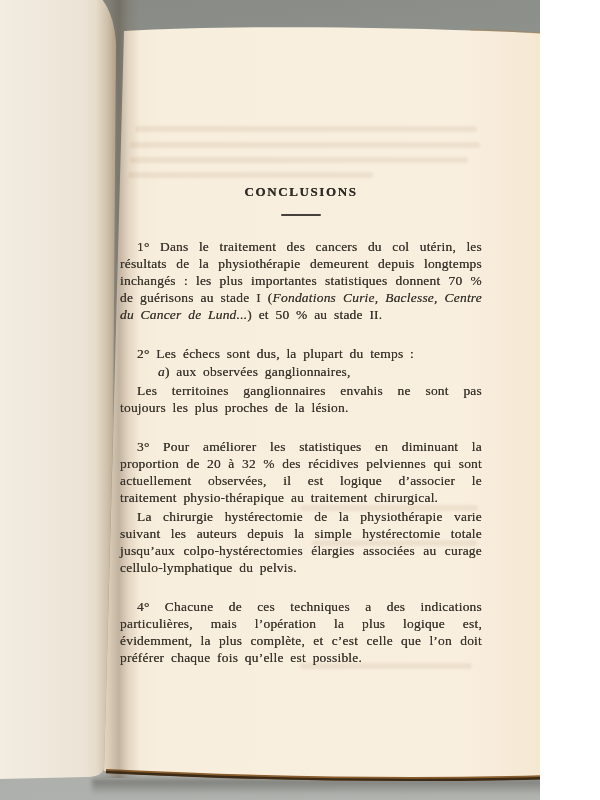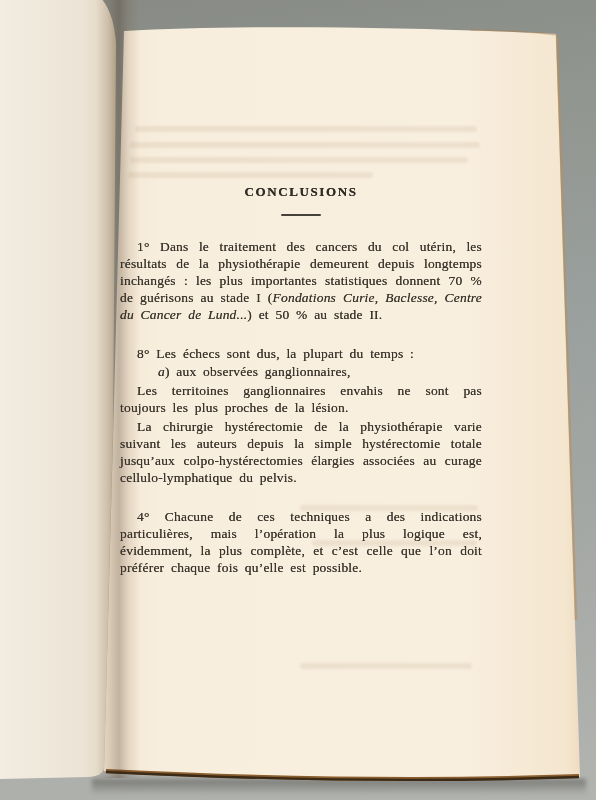--- a/index.html
+++ b/index.html
@@ -1,17 +1,17 @@
 <!DOCTYPE html>
 <html><head>
 <meta charset="utf-8">
 <style>
   html,body{margin:0;padding:0;}
   #stage{
-    position:relative;width:596px;height:800px;overflow:hidden;
+    position:relative;width:540px;height:800px;overflow:hidden;
     background:linear-gradient(172deg,#878a84 0%,#91958f 18%,#9aa09e 45%,#a7aaa6 75%,#b2b4b0 100%);
     font-family:"Liberation Serif","DejaVu Serif",serif;
   }
   #stage *{box-sizing:border-box;}
   svg.book{position:absolute;left:0;top:0;z-index:1;}
   .gutter-shadow{
     position:absolute;left:96px;top:0;width:44px;height:778px;z-index:3;
     background:linear-gradient(to right,rgba(70,45,25,0) 0%,rgba(85,58,32,0.16) 30%,rgba(62,38,18,0.28) 52%,rgba(95,65,35,0.12) 74%,rgba(0,0,0,0) 100%);
     pointer-events:none;
   }
@@ -84,21 +84,22 @@
   <div class="ghost" style="left:128px;top:172px;width:245px;height:6px;"></div>
   <div class="ghost" style="left:300px;top:505px;width:178px;height:6px;"></div>
   <div class="ghost" style="left:312px;top:540px;width:165px;height:6px;"></div>
   <div class="ghost" style="left:300px;top:663px;width:172px;height:6px;"></div>
 
   <div class="text-col">
     <h1 class="heading">CONCLUSIONS</h1>
     <div class="heading-rule"></div>
     <div class="paras">
         <p class="para numbered"><span>1° Dans le traitement des cancers du col utérin, les résultats de la physiothérapie demeurent depuis longtemps inchangés : les plus importantes statistiques donnent 70 % de guérisons au stade I (</span><span class="it">Fondations Curie, Baclesse, Centre du Cancer de Lund...</span><span>) et 50 % au stade II.</span></p>
-        <p class="para numbered"><span>8° Les échecs sont dus, la plupart du temps :</span></p>
+        <p class="para numbered"><span>2° Les échecs sont dus, la plupart du temps :</span></p>
         <p class="para list"><span class="it">a</span><span>) aux observées ganglionnaires,</span></p>
         <p class="para plain"><span>Les territoines ganglionnaires envahis ne sont pas toujours les plus proches de la lésion.</span></p>
+        <p class="para numbered"><span>3° Pour améliorer les statistiques en diminuant la proportion de 20 à 32 % des récidives pelviennes qui sont actuellement observées, il est logique d’associer le traitement physio-thérapique au traitement chirurgical.</span></p>
         <p class="para plain"><span>La chirurgie hystérectomie de la physiothérapie varie suivant les auteurs depuis la simple hystérectomie totale jusqu’aux colpo-hystérectomies élargies associées au curage cellulo-lymphatique du pelvis.</span></p>
         <p class="para numbered"><span>4° Chacune de ces techniques a des indications particulières, mais l’opération la plus logique est, évidemment, la plus complète, et c’est celle que l’on doit préférer chaque fois qu’elle est possible.</span></p>
       </div>
   </div>
 
 </div>
 
 </body></html>

